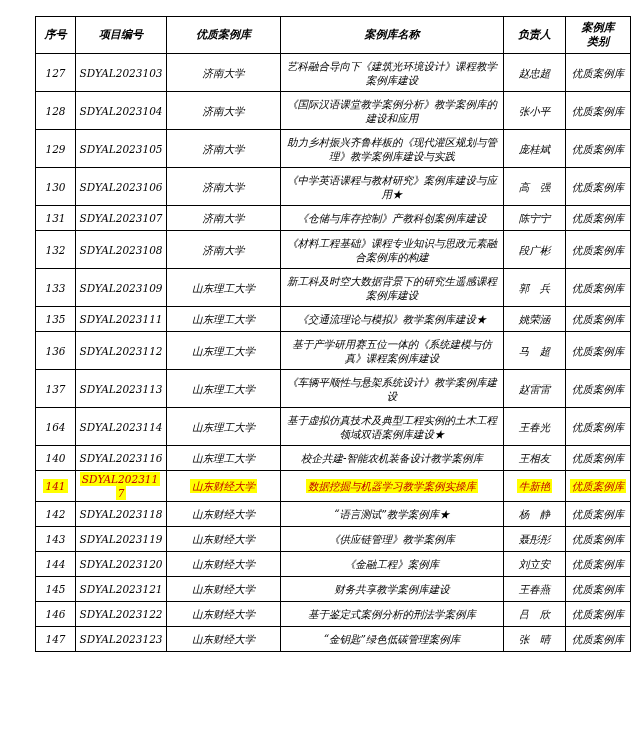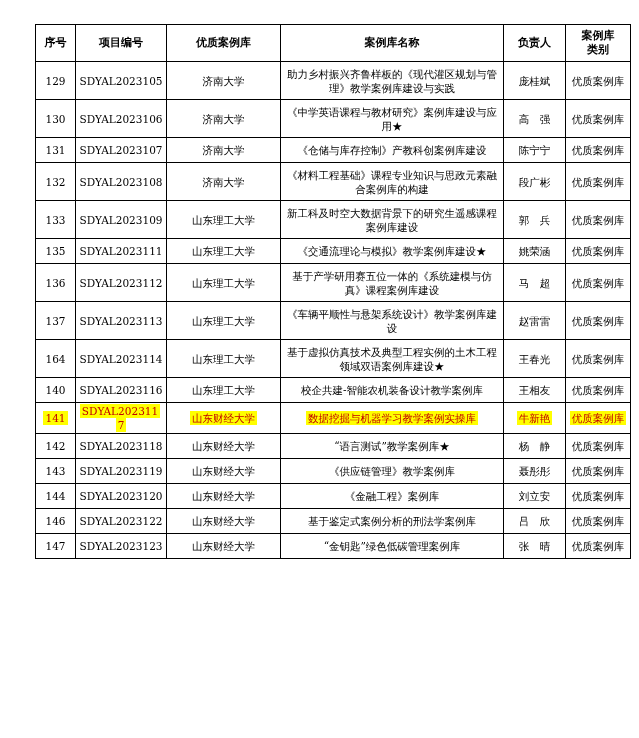--- a/index.html
+++ b/index.html
@@ -15,24 +15,25 @@
     color: #000;
   }
   .doc-page {
     position: absolute;
     inset: 0;
     background: #ffffff;
   }
   table.project-table {
     position: absolute;
     left: 35px;
-    top: 24px;
+    top: 16px;
     width: 595px;
     border-collapse: collapse;
     table-layout: fixed;
+    font-style: italic;
   }
   .project-table th,
   .project-table td {
     border: 1px solid #000;
     text-align: center;
     vertical-align: middle;
     font-size: 10.5px;
     line-height: 14px;
     padding: 1px 2px;
     overflow: hidden;
@@ -78,20 +79,36 @@
         <th>项目编号</th>
         <th>优质案例库</th>
         <th>案例库名称</th>
         <th>负责人</th>
         <th>案例库
 类别</th>
       </tr>
     </thead>
     <tbody>
         <tr class="row-tall">
+          <td><span class="cell-text">127</span></td>
+          <td><span class="cell-text">SDYAL2023103</span></td>
+          <td><span class="cell-text">济南大学</span></td>
+          <td><span class="cell-text">艺科融合导向下《建筑光环境设计》课程教学案例库建设</span></td>
+          <td><span class="cell-text">赵忠超</span></td>
+          <td><span class="cell-text">优质案例库</span></td>
+        </tr>
+        <tr class="row-tall">
+          <td><span class="cell-text">128</span></td>
+          <td><span class="cell-text">SDYAL2023104</span></td>
+          <td><span class="cell-text">济南大学</span></td>
+          <td><span class="cell-text">《国际汉语课堂教学案例分析》教学案例库的建设和应用</span></td>
+          <td><span class="cell-text">张小平</span></td>
+          <td><span class="cell-text">优质案例库</span></td>
+        </tr>
+        <tr class="row-tall">
           <td><span class="cell-text">129</span></td>
           <td><span class="cell-text">SDYAL2023105</span></td>
           <td><span class="cell-text">济南大学</span></td>
           <td><span class="cell-text">助力乡村振兴齐鲁样板的《现代灌区规划与管理》教学案例库建设与实践</span></td>
           <td><span class="cell-text">庞桂斌</span></td>
           <td><span class="cell-text">优质案例库</span></td>
         </tr>
         <tr class="row-tall">
           <td><span class="cell-text">130</span></td>
           <td><span class="cell-text">SDYAL2023106</span></td>
@@ -187,20 +204,28 @@
           <td><span class="cell-text">《供应链管理》教学案例库</span></td>
           <td><span class="cell-text">聂彤彤</span></td>
           <td><span class="cell-text">优质案例库</span></td>
         </tr>
         <tr class="row-short">
           <td><span class="cell-text">144</span></td>
           <td><span class="cell-text">SDYAL2023120</span></td>
           <td><span class="cell-text">山东财经大学</span></td>
           <td><span class="cell-text">《金融工程》案例库</span></td>
           <td><span class="cell-text">刘立安</span></td>
+          <td><span class="cell-text">优质案例库</span></td>
+        </tr>
+        <tr class="row-short">
+          <td><span class="cell-text">145</span></td>
+          <td><span class="cell-text">SDYAL2023121</span></td>
+          <td><span class="cell-text">山东财经大学</span></td>
+          <td><span class="cell-text">财务共享教学案例库建设</span></td>
+          <td><span class="cell-text">王春燕</span></td>
           <td><span class="cell-text">优质案例库</span></td>
         </tr>
         <tr class="row-short">
           <td><span class="cell-text">146</span></td>
           <td><span class="cell-text">SDYAL2023122</span></td>
           <td><span class="cell-text">山东财经大学</span></td>
           <td><span class="cell-text">基于鉴定式案例分析的刑法学案例库</span></td>
           <td><span class="cell-text">吕　欣</span></td>
           <td><span class="cell-text">优质案例库</span></td>
         </tr>

